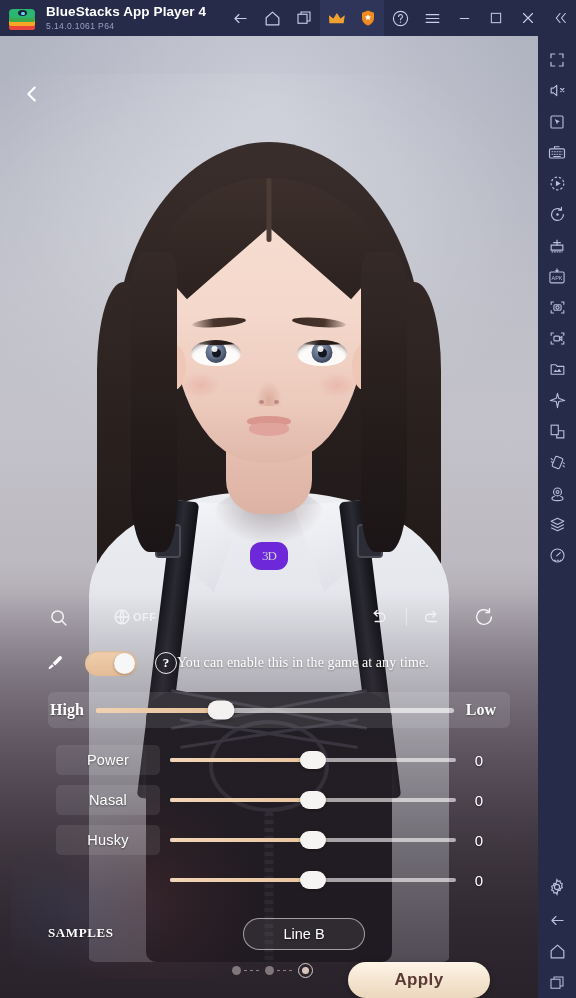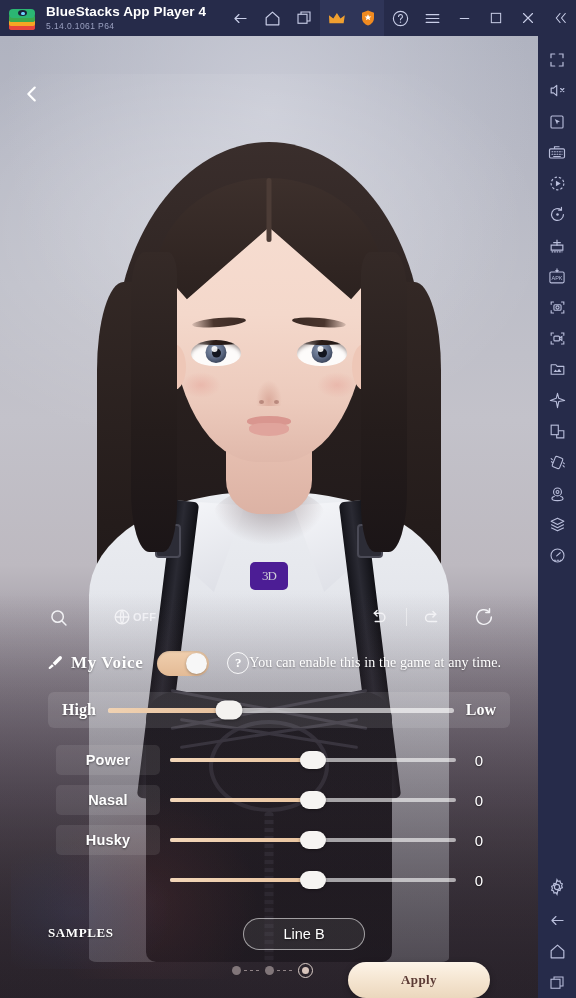--- a/index.html
+++ b/index.html
@@ -163,22 +163,22 @@
   .lace.b { transform: translateX(-50%) rotate(-11deg); top: 16px; }
   .lace.c { transform: translateX(-50%) rotate(9deg); top: 40px; width: 180px; }
   .lace.d { transform: translateX(-50%) rotate(-9deg); top: 40px; width: 180px; }
   .zip {
     position: absolute; left: 50%; top: 120px; transform: translateX(-50%);
     width: 9px; height: 150px;
     background: repeating-linear-gradient(180deg, #2e2e38 0 4px, #141419 4px 8px);
     border-radius: 3px;
   }
   .tiebit {
-    position: absolute; left: 50%; top: 430px; transform: translateX(-50%);
-    width: 38px; height: 28px; background: #4c1d95; border-radius: 5px;
+    position: absolute; left: 50%; top: 410px; transform: translateX(-50%);
+    width: 38px; height: 28px; background: #6d28d9; border-radius: 11px;
     color: #cfcfd8; font-size: 13px; display: flex; align-items: center; justify-content: center;
     letter-spacing: -1px; font-family: "Liberation Serif", serif;
   }
 
   
   .hair-back {
     position: absolute; left: 50%; transform: translateX(-50%);
     top: 10px; width: 310px; height: 540px;
     background: linear-gradient(180deg, #3a2e2c 0%, #2a211f 40%, #20191a 78%, #1a1416 100%);
     border-radius: 50% 50% 34% 34% / 40% 40% 18% 18%;
@@ -335,21 +335,21 @@
     width: 27px; height: 19px; border-radius: 10px;
     background: #f4f2f0; box-shadow: 0 1px 3px rgba(0,0,0,.35);
   }
 
   
   .params { position: absolute; left: 0; top: 152px; width: 100%; }
   .prow { position: relative; height: 40px; display: flex; align-items: center; }
   .pname-box {
     position: absolute; left: 56px; width: 104px; height: 30px;
     background: rgba(255,255,255,.085); border-radius: 5px;
-    display: flex; align-items: center; justify-content: center; font-weight: bold;
+    display: flex; align-items: center; justify-content: center;
   }
   .pname {
     font-size: 14.5px; color: #ffffff; letter-spacing: .2px;
     text-shadow: 0 1px 2px rgba(0,0,0,.45);
   }
   .ptrack {
     position: absolute; left: 170px; right: 82px; height: 4px;
     background: rgba(255,255,255,.60); border-radius: 2px;
   }
   .pfill {
@@ -395,22 +395,22 @@
   .dot-active i { width: 7px; height: 7px; border-radius: 50%; background: rgba(226,205,196,.95); display: block; }
 
   .apply {
     position: absolute; left: 348px; top: 926px;
     width: 142px; height: 36px; border-radius: 18px;
     background: linear-gradient(180deg, #fdf4e8 0%, #f4e4cf 55%, #ebd7bd 100%);
     box-shadow: 0 2px 6px rgba(0,0,0,.3);
     display: flex; align-items: center; justify-content: center;
   }
   .apply span {
-    font-family: Liberation Serif, serif; font-weight: bold;
-    font-size: 13px; color: #5b3a34; letter-spacing: .4px;
+    font-family: Liberation Sans, sans-serif; font-weight: bold;
+    font-size: 17px; color: #5b3a34; letter-spacing: .4px;
   }
 </style>
 </head>
 <body>
 
 <div class="app">
 
   <div class="titlebar">
     <div class="logo">
       <div class="lyr l1"></div>
@@ -596,32 +596,31 @@
         </div>
       </div>
 
       <div class="row-myvoice">
         <span class="mic">
           <svg width="18" height="18" viewBox="0 0 24 24" fill="currentColor">
               <path d="M17.5 3.2a2.4 2.4 0 013.3 3.4l-8.6 8.6-3.3-3.3z"></path>
               <path d="M8 13.5l2.5 2.5-4.6 3.6a1.4 1.4 0 01-2-2z"></path>
             </svg>
         </span>
-        <span class="myvoice-label">My Voice</span>
         <div class="toggle">
             <div class="knob"></div>
           </div>
         <div class="helpq">
             <span>?</span>
           </div>
         <span class="hint">You can enable this in the game at any time.</span>
       </div>
 
       <div class="pitch-wrap">
-        <span class="pitch-label" style="margin-left:14px">High</span>
+        <span class="pitch-label" style="margin-left:2px">High</span>
         <div class="pitch-track">
           <div class="pitch-fill" id="pitchFill" style="width: 35%;"></div>
           <div class="pitch-knob" id="pitchKnob" style="left: 35%;"></div>
         </div>
         <span class="pitch-label" style="margin-right:14px">Low</span>
       </div>
 
       <div class="params" id="paramsHost">
           <div class="prow">
             <div class="pname-box">

